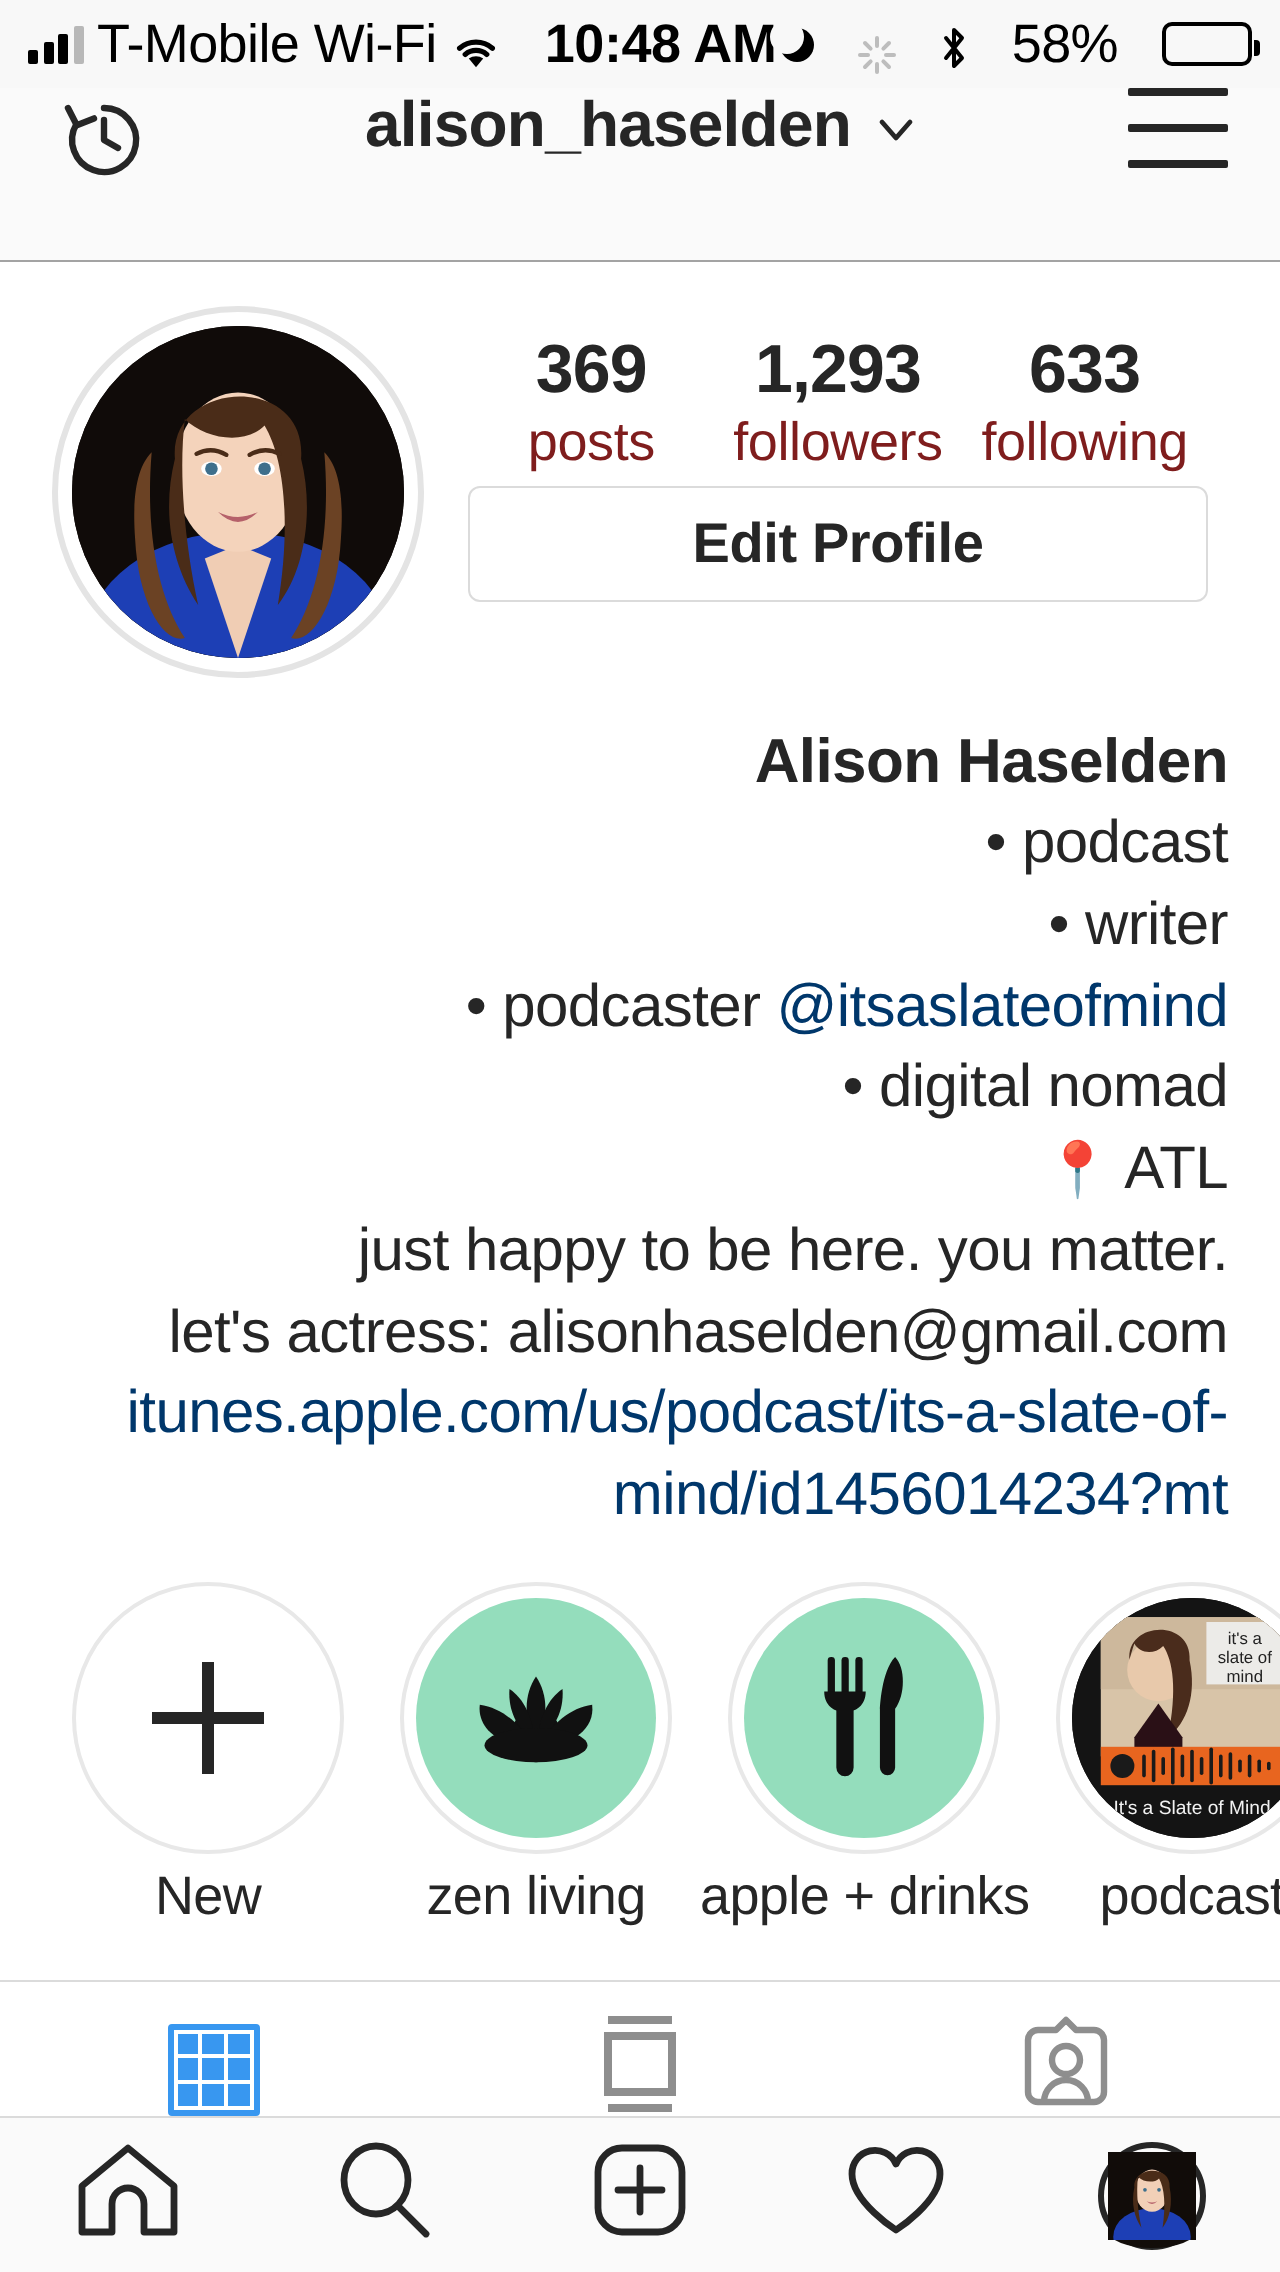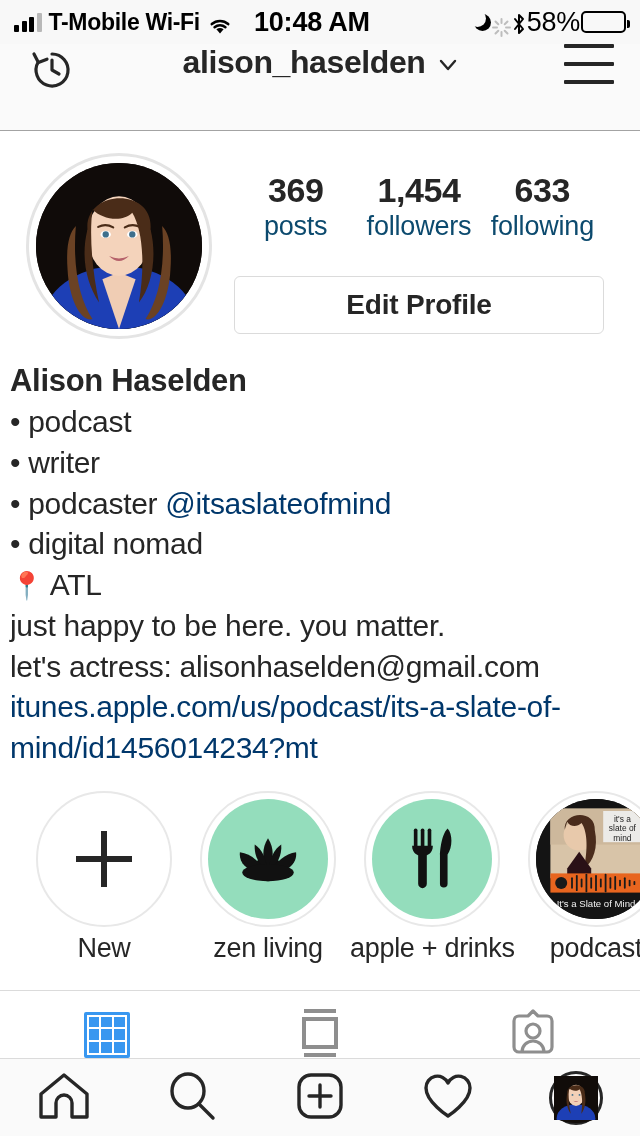--- a/index.html
+++ b/index.html
@@ -20,24 +20,24 @@
     display:flex; align-items:center;
     padding:0 14px;
     font-size:27px; font-weight:500; color:#000;
     letter-spacing:-0.3px;
   }
   .sb-left{ display:flex; align-items:center; gap:7px; }
   .signal{ display:flex; align-items:flex-end; gap:2.5px; height:19px; }
   .signal i{ display:block; width:5px; background:#000; border-radius:1px; }
   .signal i.b1{height:7px;} .signal i.b2{height:11px;} .signal i.b3{height:15px;}
   .signal i.b4{height:19px; background:#b8b8b8;}
-  .carrier{ font-size:23px; font-weight:700; }
+  .carrier{ font-size:27px; font-weight:400; }
   .wifi-ico{ width:26px; height:20px; position:relative; display:inline-block; }
   .sb-time{ font-size:27px; font-weight:600; margin-left:14px; letter-spacing:-0.2px;}
-  .sb-right{ margin-left:auto; display:flex; align-items:center; gap:1px; }
+  .sb-right{ margin-left:auto; display:flex; align-items:center; gap:22px; }
   .moon{ width:17px; height:17px; position:relative; }
   .moon::before{
     content:""; position:absolute; width:17px; height:17px; border-radius:50%;
     background:#000;
   }
   .moon::after{
     content:""; position:absolute; left:-5px; top:-4px; width:17px; height:17px;
     border-radius:50%; background:#f8f8f8;
   }
   .alarm-ico{ width:19px; height:19px; position:relative; }
@@ -69,46 +69,46 @@
   .username-wrap > *{ pointer-events:auto; }
   .username{
     font-size:32px; font-weight:700; color:#262626; letter-spacing:-0.4px;
   }
   .chev{ width:20px; height:20px; position:relative; top:2px; }
   .hamburger{ margin-left:auto; width:50px; height:40px;
               display:flex; flex-direction:column; justify-content:space-between; }
   .hamburger span{ display:block; height:4px; background:#262626; border-radius:1px; }
 
   
-  .profile-head{ padding:22px 36px 0 26px; display:flex; align-items:center; }
+  .profile-head{ padding:22px 36px 0 26px; display:flex; align-items:flex-start; }
   .avatar-ring{
     width:186px; height:186px; border-radius:50%;
     border:3px solid #e4e4e4; padding:7px; flex:0 0 auto;
   }
   .avatar{
     width:100%; height:100%; border-radius:50%; overflow:hidden;
     background:#0d0a08; position:relative;
   }
   .avatar svg{ display:block; width:100%; height:100%; }
 
   .stats-col{ flex:1; padding-left:22px; padding-top:12px; }
   .stats-row{ display:flex; align-items:flex-start; }
   .stat{ flex:1; text-align:center; }
   .stat .num{ font-size:34px; font-weight:700; color:#262626; line-height:1.18; letter-spacing:-0.4px;}
-  .stat .lbl{ font-size:27px; color:#0c4a6e; line-height:1.25; letter-spacing:-0.2px;}
+  .stat .lbl{ font-size:27px; color:#7f1d1d; line-height:1.25; letter-spacing:-0.2px;}
   .edit-btn{
-    margin-top:32px; width:100%; height:58px;
+    margin-top:4px; width:100%; height:58px;
     border:1px solid #dbdbdb; border-radius:6px; background:#fff;
     font-size:28px; font-weight:700; color:#262626;
     display:flex; align-items:center; justify-content:center;
     font-family:inherit; letter-spacing:-0.2px;
   }
 
   
-  .bio{ padding:22px 26px 0 10px; }
+  .bio{ padding:22px 26px 0 10px;text-align:right; }
   .bio .fullname{
     font-size:31px; font-weight:700; color:#262626;
     line-height:1.32; letter-spacing:-0.3px;
   }
   .bio .line{
     font-size:30px; color:#262626; line-height:1.36;
     letter-spacing:-0.3px; word-wrap:break-word;
   }
   .bio .mention{ color:#00376b; }
   .bio .weblink{ color:#00376b; display:block; line-height:1.36;}
@@ -266,21 +266,21 @@
       </div>
     </div>
 
     <div class="stats-col">
       <div class="stats-row">
         <div class="stat">
           <div class="num">369</div>
           <div class="lbl">posts</div>
         </div>
         <div class="stat">
-          <div class="num">1,454</div>
+          <div class="num">1,293</div>
           <div class="lbl">followers</div>
         </div>
         <div class="stat">
           <div class="num">633</div>
           <div class="lbl">following</div>
         </div>
       </div>
       <button class="edit-btn">Edit Profile</button>
     </div>
   </div>

